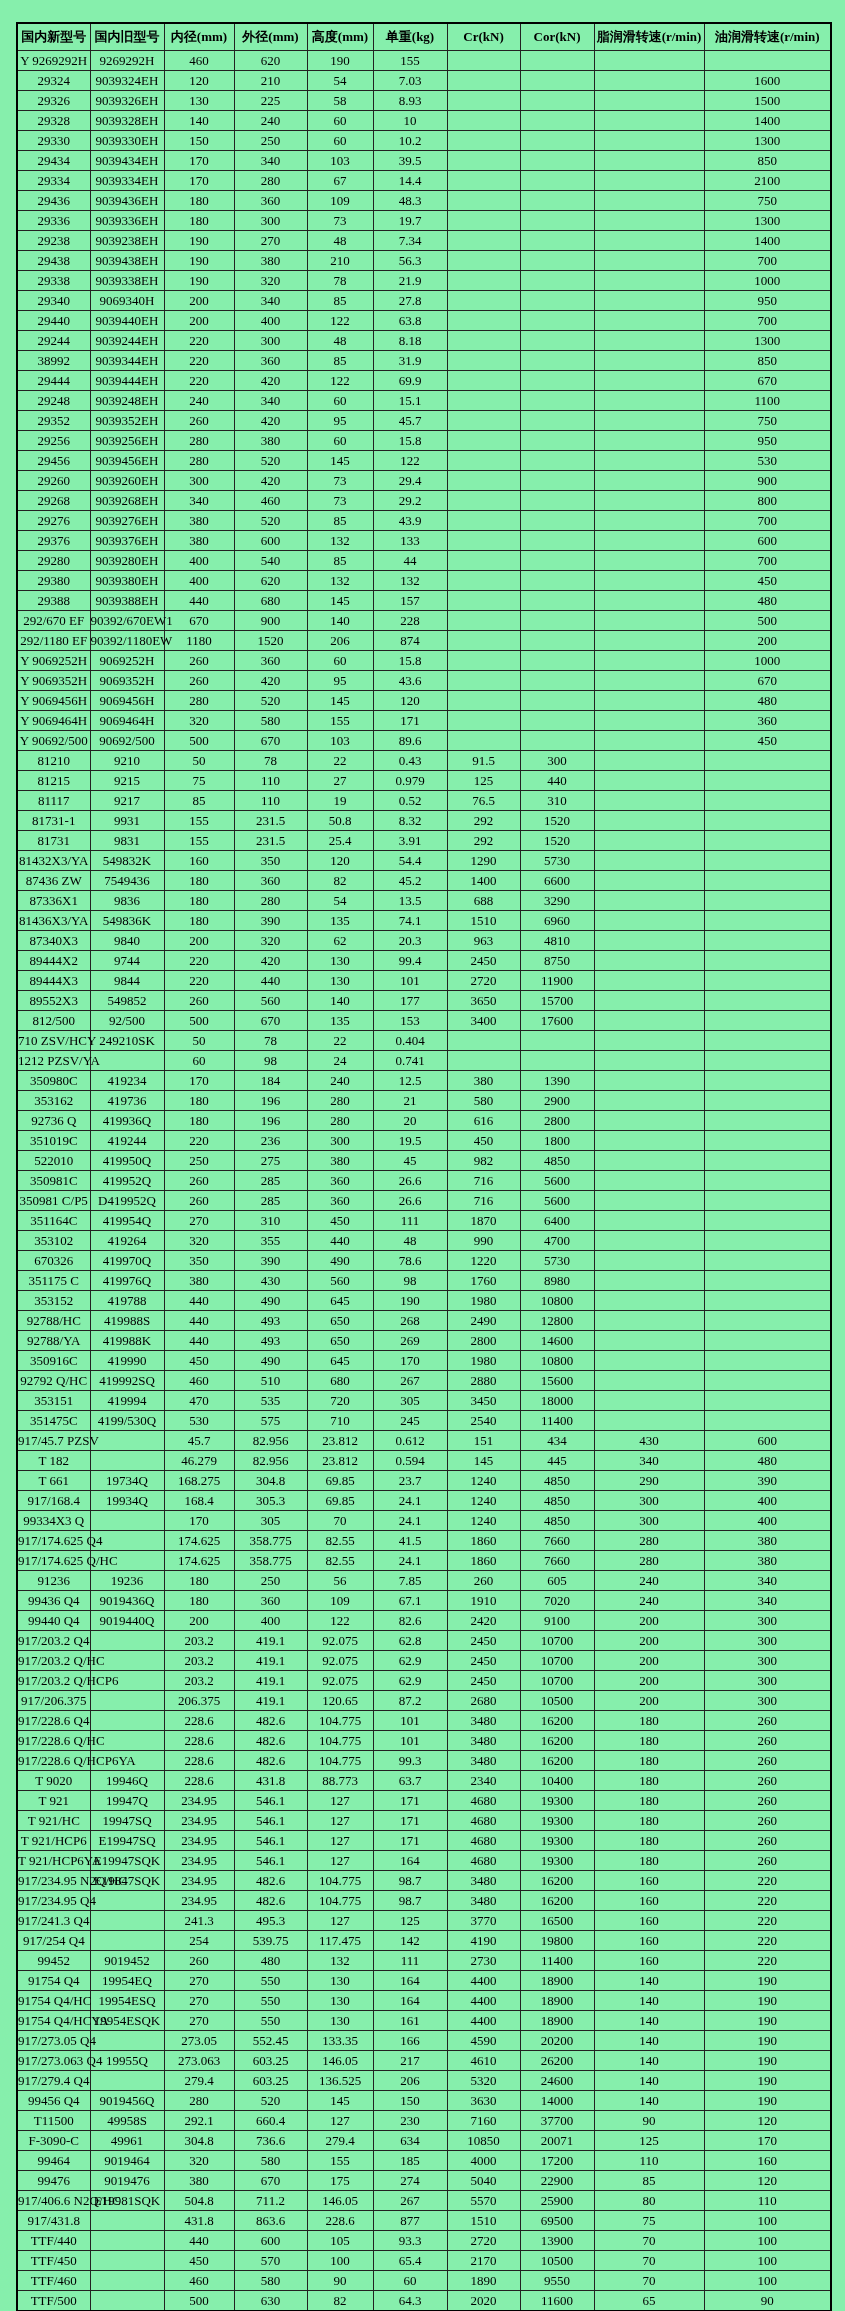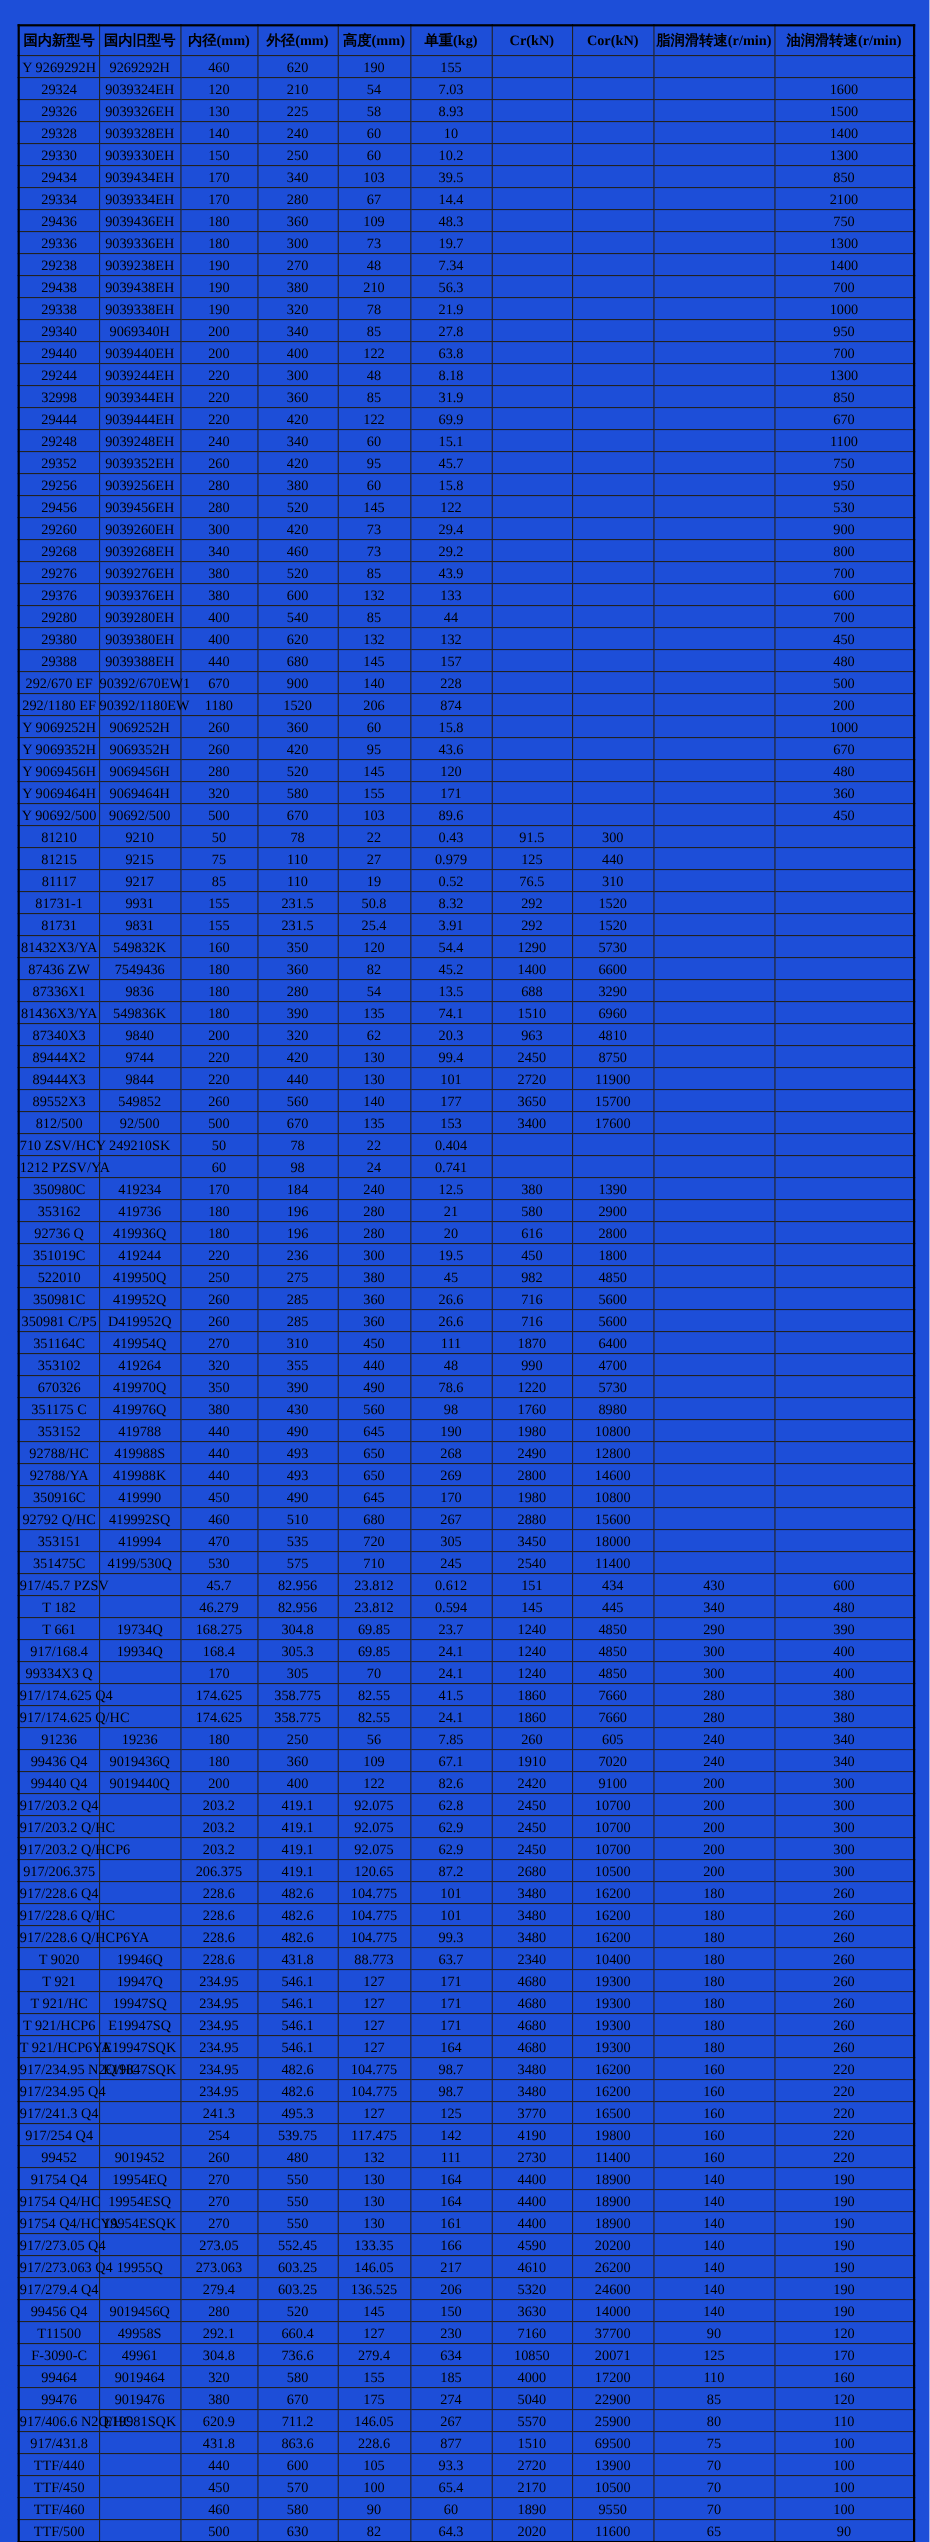--- a/index.html
+++ b/index.html
@@ -9,21 +9,21 @@
     width: 845px;
     height: 2311px;
     font-family: "Liberation Serif", serif;
     color: #000;
   }
   .page {
     position: relative;
     width: 845px;
     height: 2311px;
     overflow: hidden;
-    background: #1d4ed8;
+    background: #86efac;
   }
   .table-wrap {
     position: absolute;
     top: 22px;
     left: 16px;
   }
   table.spec {
     border-collapse: collapse;
     table-layout: fixed;
     width: 814px;
@@ -255,21 +255,21 @@
             <td>220</td>
             <td>300</td>
             <td>48</td>
             <td>8.18</td>
             <td></td>
             <td></td>
             <td></td>
             <td>1300</td>
           </tr>
           <tr>
-            <td>32998</td>
+            <td>38992</td>
             <td>9039344EH</td>
             <td>220</td>
             <td>360</td>
             <td>85</td>
             <td>31.9</td>
             <td></td>
             <td></td>
             <td></td>
             <td>850</td>
           </tr>
@@ -1361,21 +1361,21 @@
             <td>175</td>
             <td>274</td>
             <td>5040</td>
             <td>22900</td>
             <td>85</td>
             <td>120</td>
           </tr>
           <tr>
             <td>917/406.6 N2Q/HC</td>
             <td>E19981SQK</td>
-            <td>620.9</td>
+            <td>504.8</td>
             <td>711.2</td>
             <td>146.05</td>
             <td>267</td>
             <td>5570</td>
             <td>25900</td>
             <td>80</td>
             <td>110</td>
           </tr>
           <tr>
             <td>917/431.8</td>

